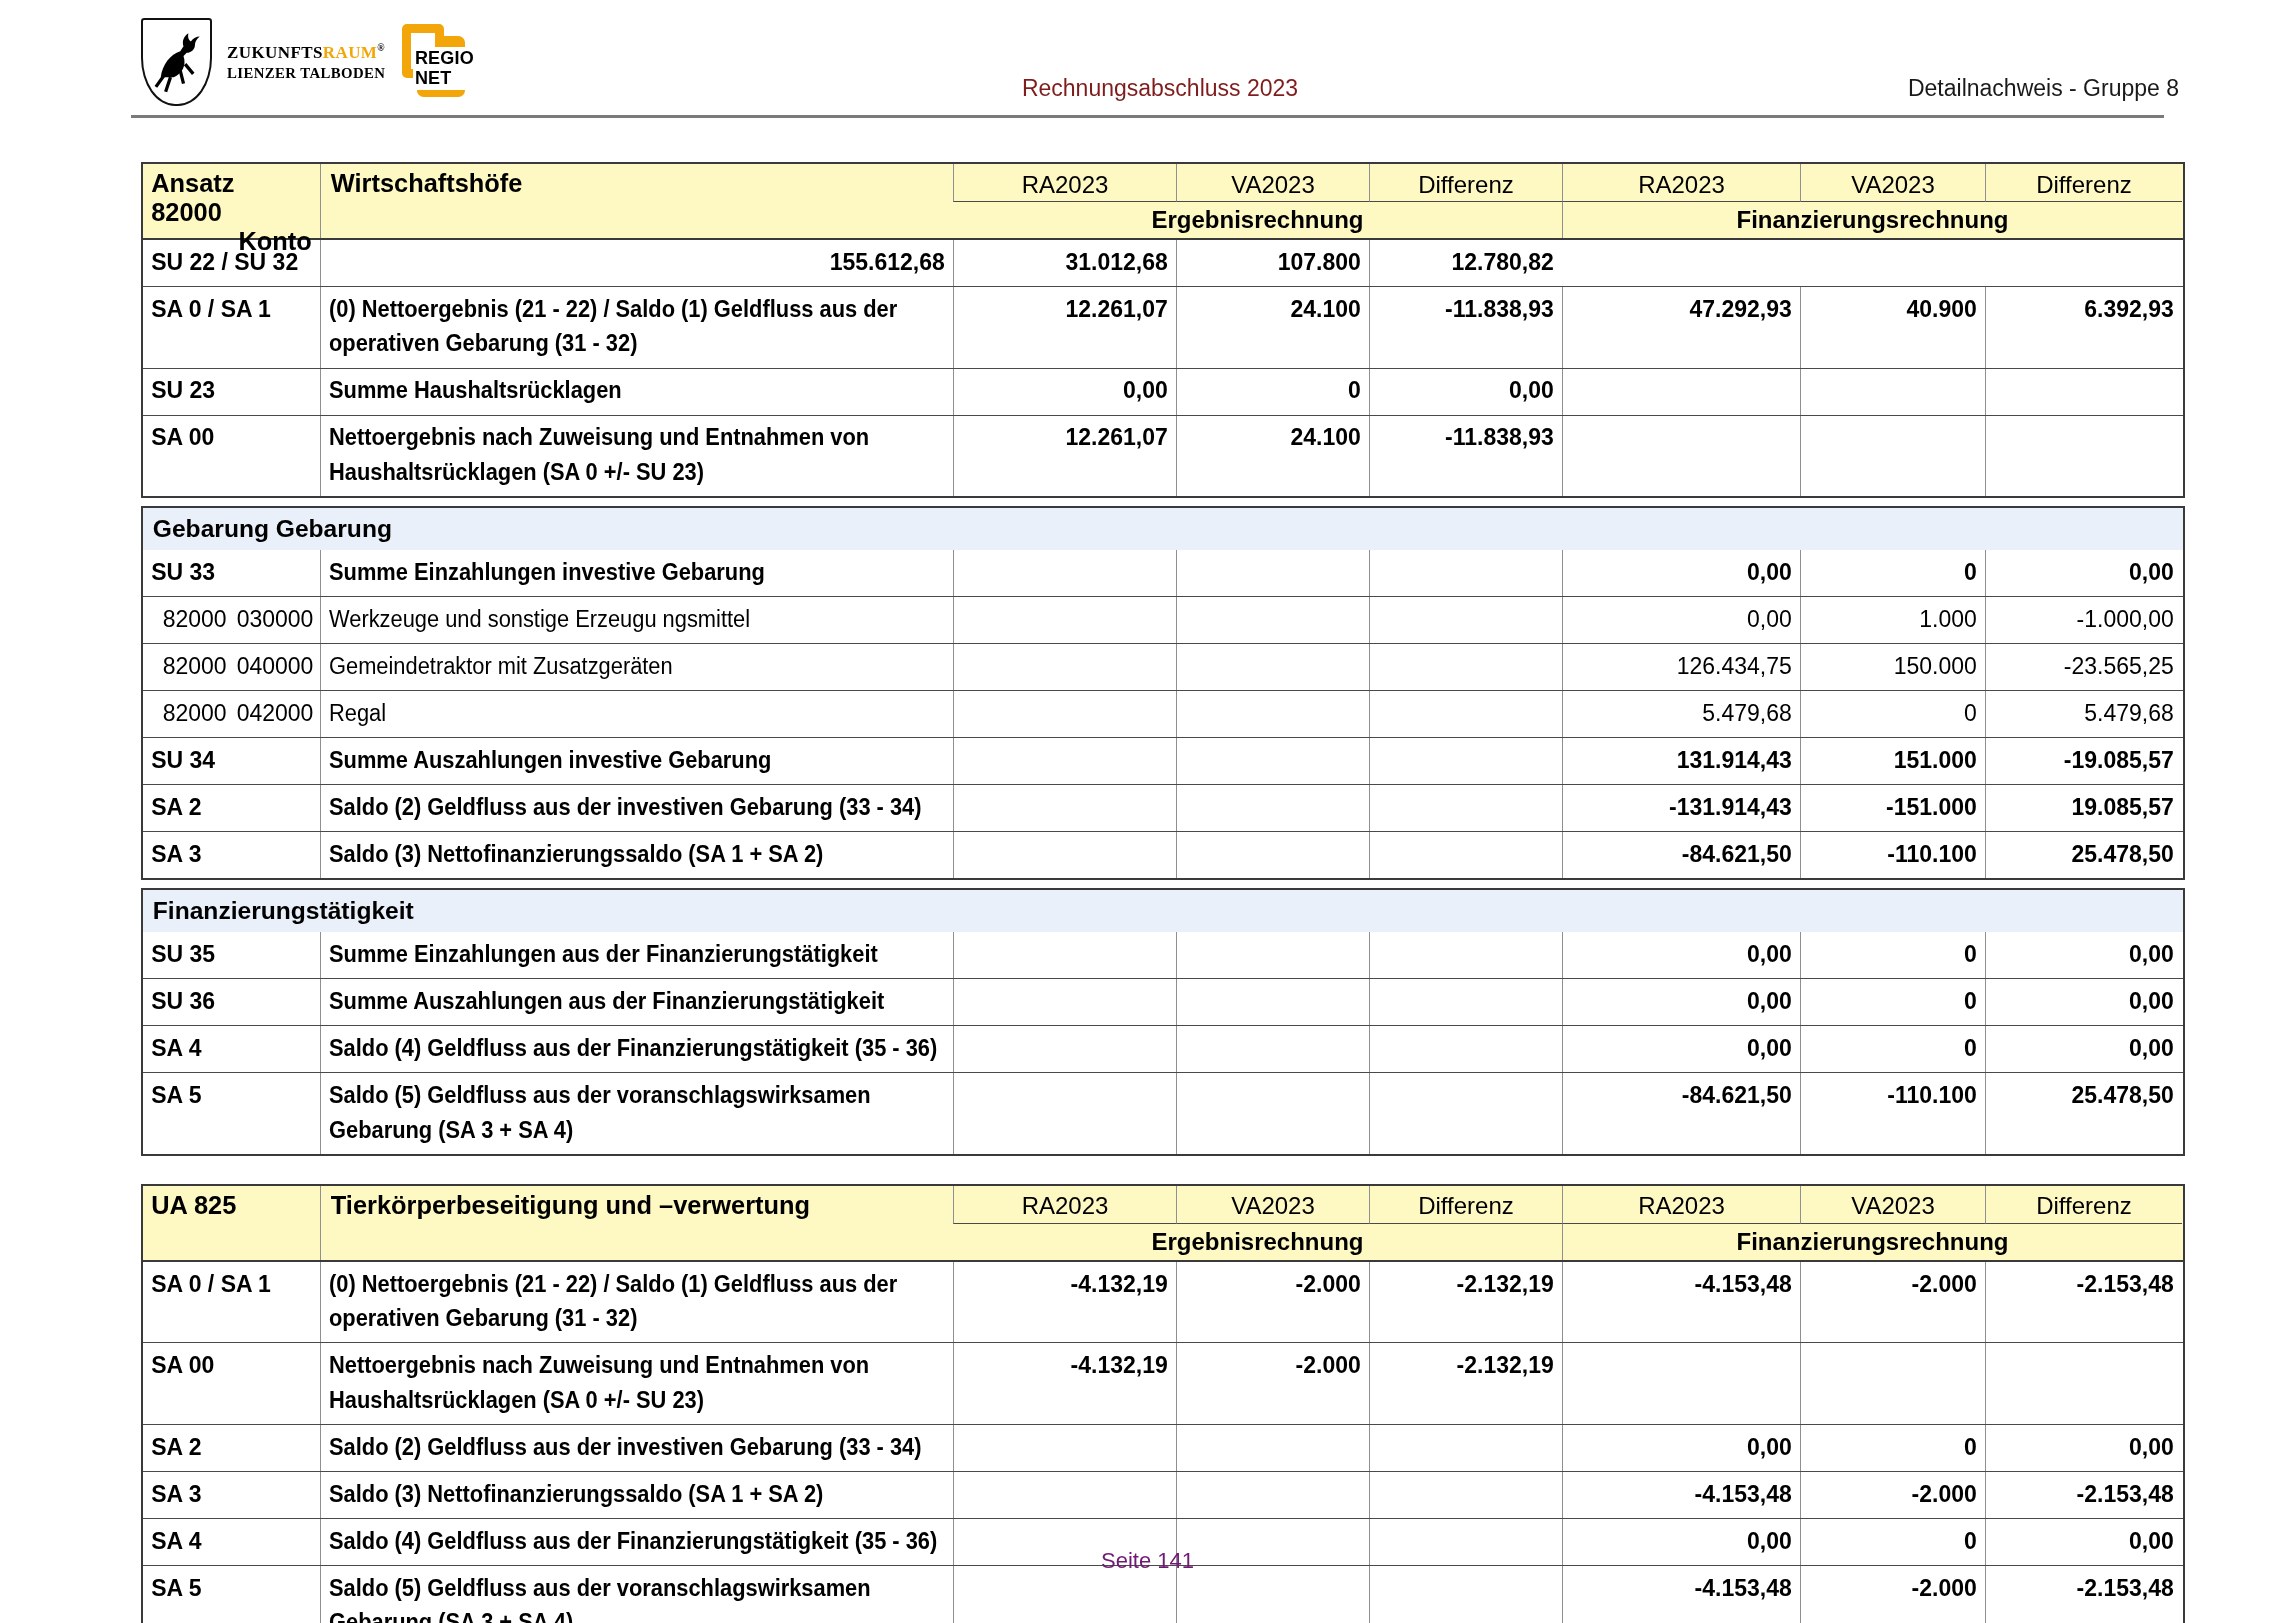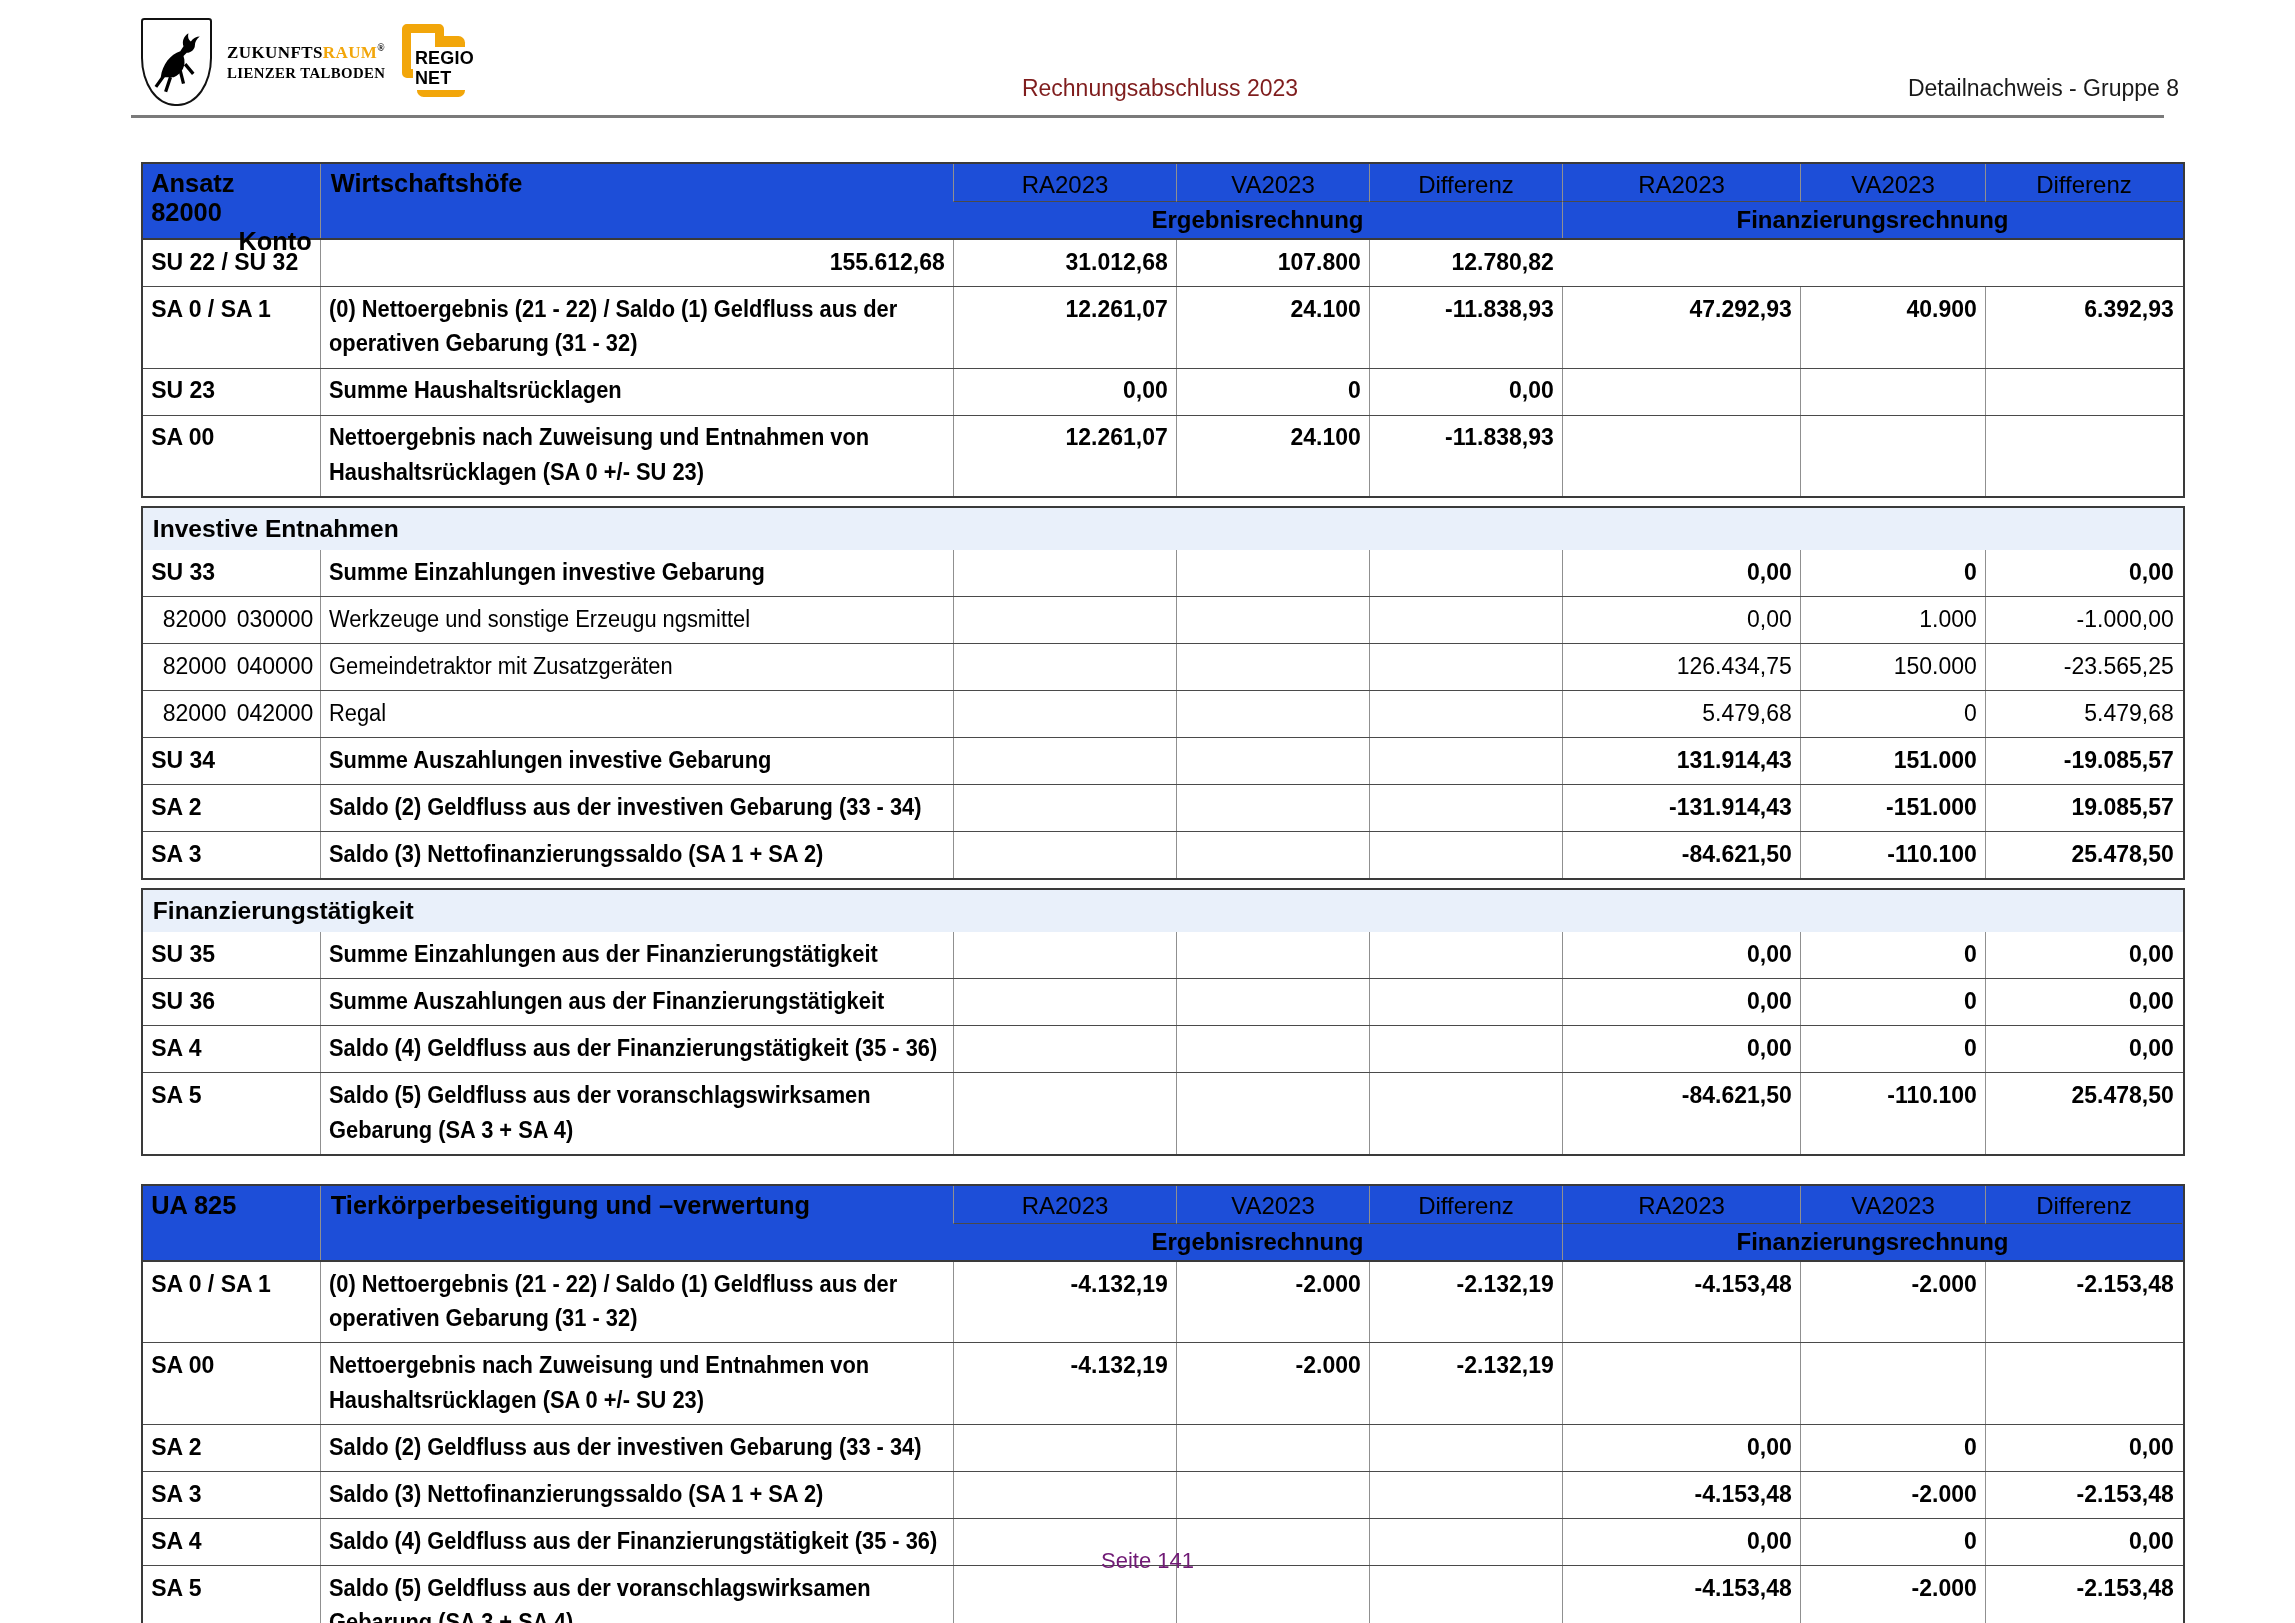--- a/index.html
+++ b/index.html
@@ -26,21 +26,21 @@
   .rule { margin:9.8px 131px 0 131px; height:3.3px; background:#7a7a7a; }
 
   
   main { margin:44px 0 0 141px; width:2044px; }
   .fin-table + .fin-table { margin-top:28px; }
   .fin-box { border:2.5px solid #3a3a3a; background:#fff; }
   .band-box { margin-top:8.2px; }
   .band { background:#e9f0fa; font-weight:bold; font-size:24.6px; padding:6.6px 9.8px 7.4px; }
   .band-box .row:first-of-type { border-top:2.5px solid #3a3a3a; }
 
-  .head-grid { display:grid; background:#1d4ed8;
+  .head-grid { display:grid; background:#fef9c3;
                grid-template-columns:177px 633px 223px 193px 193px 238px 185px 197px;
                grid-template-rows:38px 36px;
                border-bottom:2.5px solid #3a3a3a; }
   .hc { border-left:1.6px solid #909090; }
   .hc:first-child { border-left:none; }
   .h-id { grid-row:1/3; display:flex; flex-direction:column; justify-content:space-between;
           font-weight:bold; font-size:25.4px; padding:4.9px 8.2px 6.6px; }
   .h-id .bottom { text-align:right; }
   .h-title { grid-row:1/3; font-weight:bold; font-size:25.4px; padding:4.9px 9.8px; }
   .h-col { grid-row:1; font-weight:normal; font-size:24px; text-align:center; padding:6.6px 8.2px 0;
@@ -142,21 +142,21 @@
 Haushaltsrücklagen (SA 0 +/- SU 23)</div></div>
           <div class="cell num">12.261,07</div>
           <div class="cell num">24.100</div>
           <div class="cell num">-11.838,93</div>
           <div class="cell num"></div>
           <div class="cell num"></div>
           <div class="cell num"></div>
         </div>
       </div>
       <div class="fin-box band-box">
-        <div class="band">Investive Entnahmen</div>
+        <div class="band">Gebarung Gebarung</div>
         <div class="row bold">
           <div class="cell">SU 33</div>
           <div class="cell"><div class="lbl-text">Summe Einzahlungen investive Gebarung</div></div>
           <div class="cell num"></div>
           <div class="cell num"></div>
           <div class="cell num"></div>
           <div class="cell num">0,00</div>
           <div class="cell num">0</div>
           <div class="cell num">0,00</div>
         </div>

